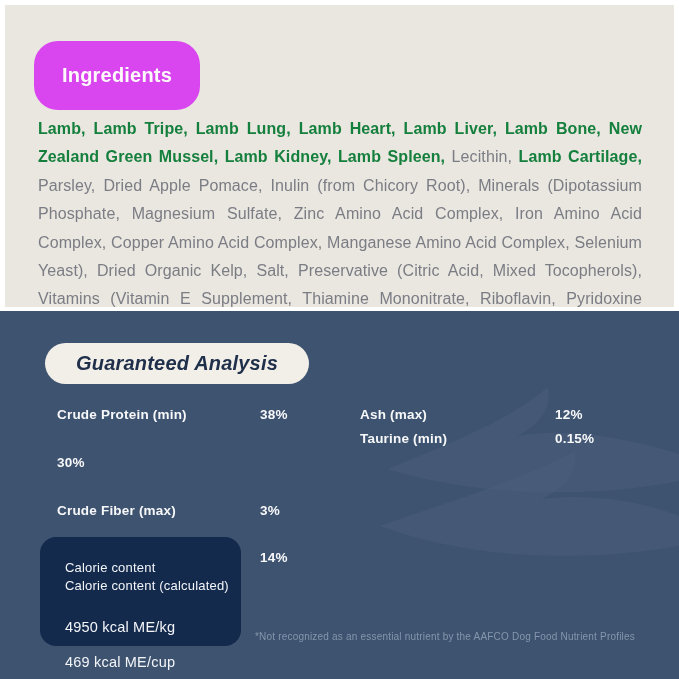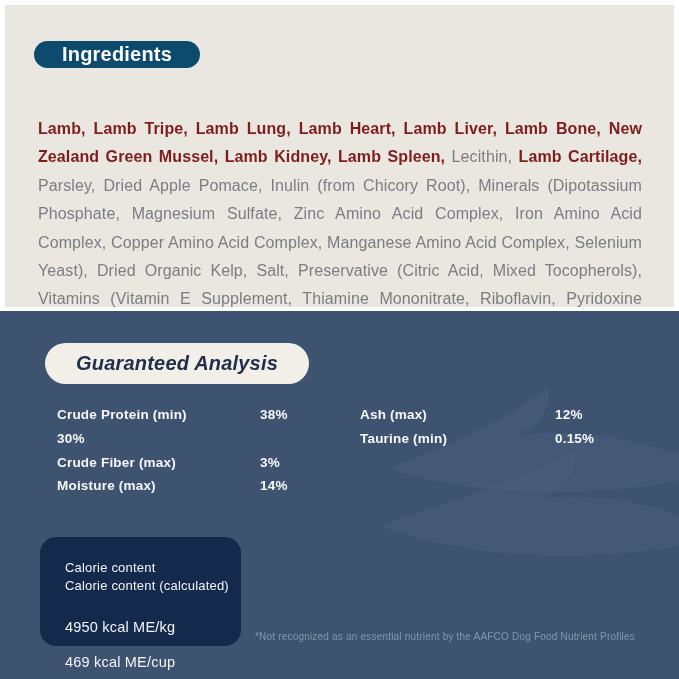--- a/index.html
+++ b/index.html
@@ -1,34 +1,34 @@
 <!DOCTYPE html>
 <html><head>
 <meta charset="utf-8">
 <style>
   html,body{margin:0;padding:0;}
   body{width:679px;height:679px;background:#ffffff;font-family:"Liberation Sans", sans-serif;overflow:hidden;}
   .page{position:relative;width:679px;height:679px;background:#ffffff;}
 
   
   .cream{position:absolute;left:5px;top:5px;width:669px;height:302px;background:#EAE6E0;}
-  .ing-pill{position:absolute;left:29px;top:36px;display:inline-block;background:#0c4a6e;color:#FBFAF8;
-            font-size:20px;font-weight:700;padding:2px 28px;border-radius:24px;letter-spacing:.2px;}
+  .ing-pill{position:absolute;left:29px;top:36px;display:inline-block;background:#d946ef;color:#FBFAF8;
+            font-size:20px;font-weight:700;padding:23px 28px;border-radius:24px;letter-spacing:.2px;}
   .ing-text{position:absolute;left:33px;right:32px;top:94px;font-size:16px;line-height:28.4px;
             text-align:justify;color:#7B7D84;letter-spacing:.1px;}
-  .ing-text .b{font-weight:700;color:#7f1d1d;}
+  .ing-text .b{font-weight:700;color:#15803d;}
 
   
   .navy{position:absolute;left:0;top:311px;width:679px;height:368px;background:#3E536F;overflow:hidden;}
   .waves{position:absolute;left:0;top:0;width:679px;height:368px;pointer-events:none;}
   .ga-pill{position:absolute;left:45px;top:32px;display:inline-block;background:#F2EFE9;color:#20304B;
            font-size:20px;font-weight:700;padding:9px 31px;border-radius:22px;letter-spacing:.2px;font-style:italic;}
   .ga-table{position:absolute;left:57px;top:96px;display:flex;}
   .ga-col{display:flex;flex-direction:column;}
-  .ga-col.left{width:303px;}
+  .ga-col.left{width:303px;gap:24px;}
   .ga-row{display:flex;font-size:13.5px;font-weight:700;color:#F7F8FA;line-height:15px;margin-bottom:8.8px;letter-spacing:.2px;}
   .ga-col.left .lbl{width:203px;flex:none;}
   .ga-col.right .lbl{width:195px;flex:none;}
 
   .cal-box{position:absolute;left:40px;top:226px;width:201px;height:109px;background:#132A4C;
            border-radius:16px;box-sizing:border-box;padding:22px 10px 0 25px;color:#F3F5F9;}
   .cal-sm{font-size:13px;line-height:17.5px;letter-spacing:.2px;}
   .cal-lg{font-size:14.5px;line-height:18.5px;margin-top:16px;letter-spacing:.2px;}
   .cal-gap{height:8px;}
 

